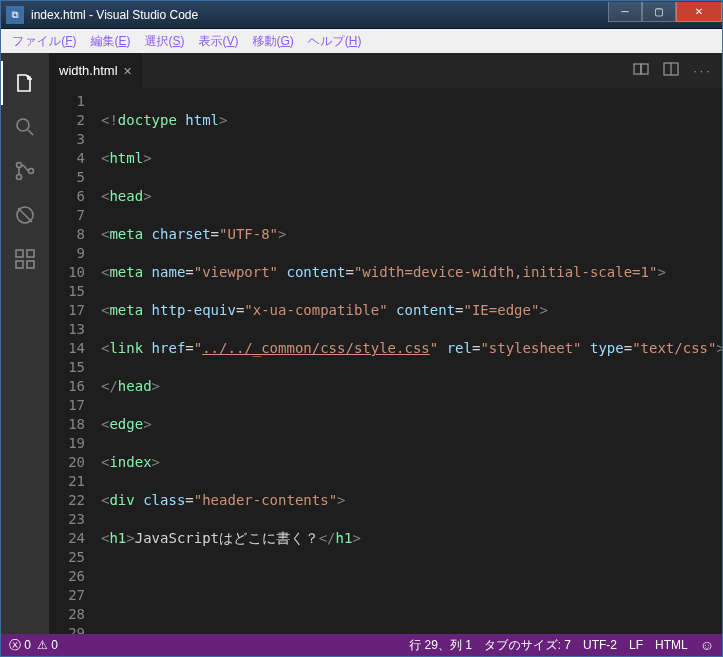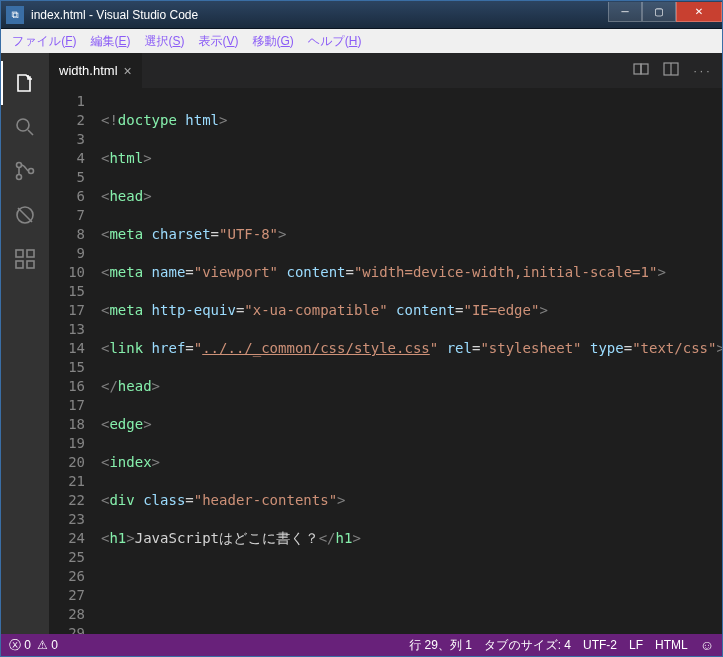--- a/index.html
+++ b/index.html
@@ -185,19 +185,19 @@
     </div>
   </div>
 
   <div class="statusbar">
     <div class="sb-left">
       <span class="sb-item">ⓧ <span>0</span></span>
       <span class="sb-item">⚠ <span>0</span></span>
     </div>
     <div class="sb-spacer"></div>
     <span class="sb-item">行 29、列 1</span>
-    <span class="sb-item">タブのサイズ: 4</span>
+    <span class="sb-item">タブのサイズ: 7</span>
     <span class="sb-item">UTF-2</span>
     <span class="sb-item">LF</span>
     <span class="sb-item">HTML</span>
     <span class="sb-item smile">☺</span>
   </div>
 </div>
 
 </body></html>

